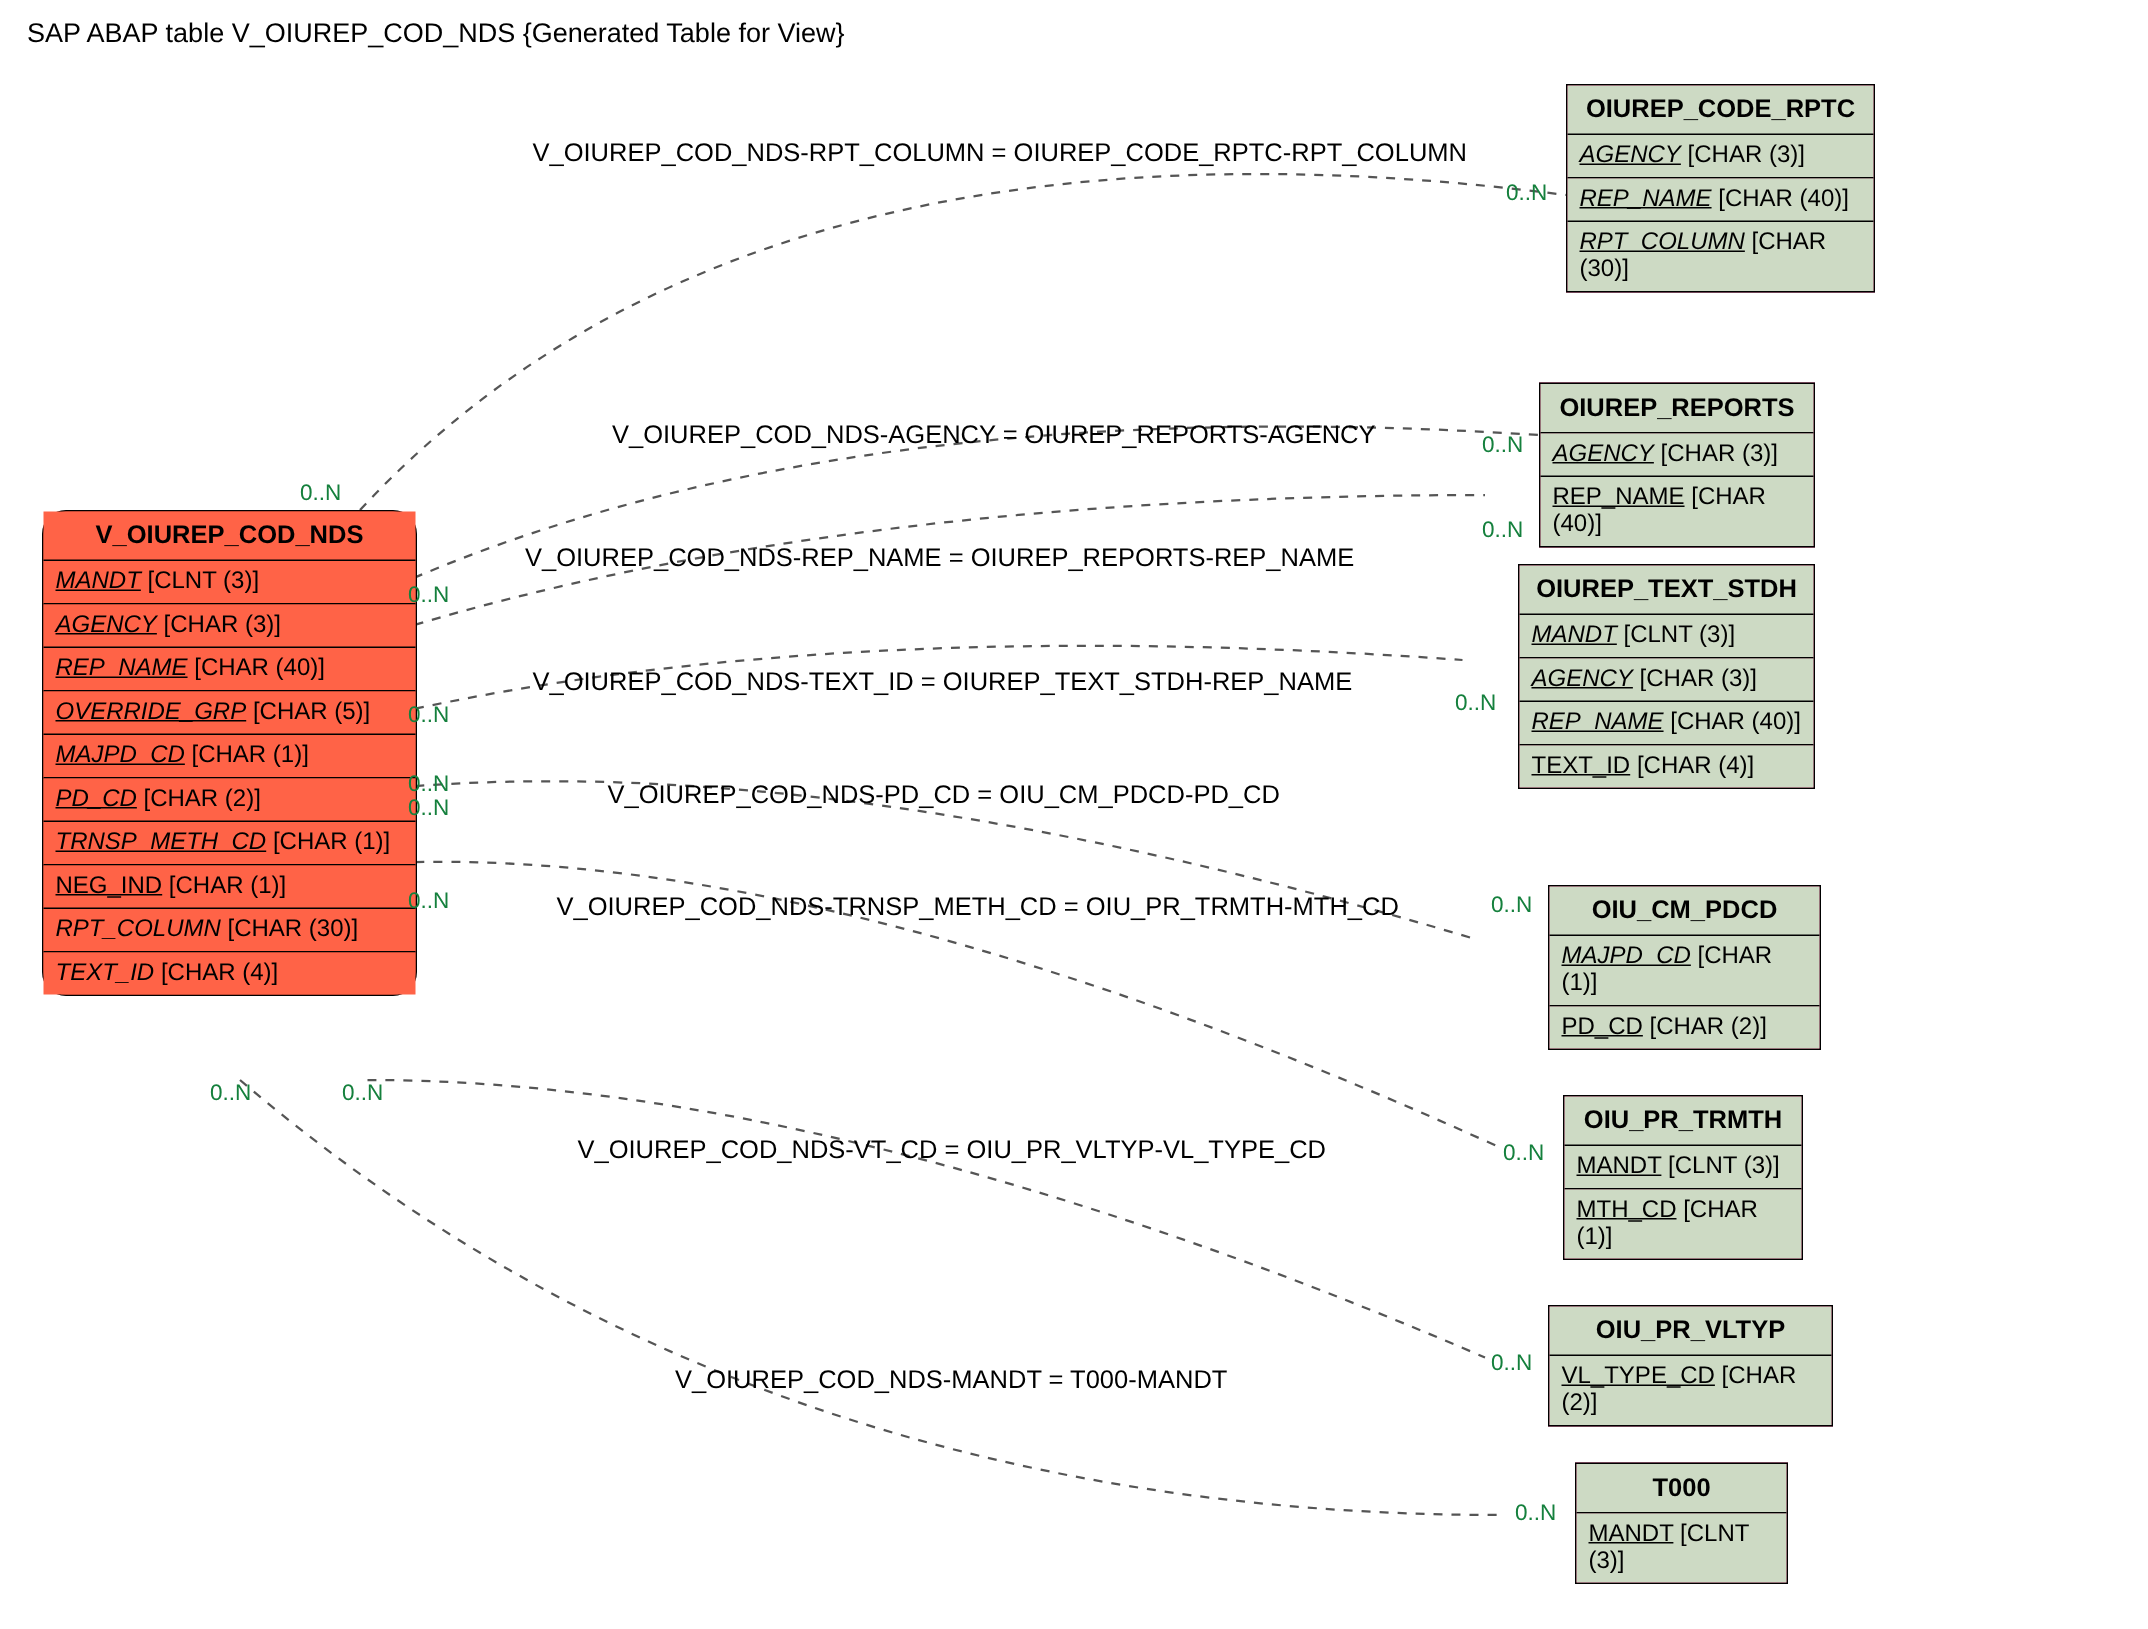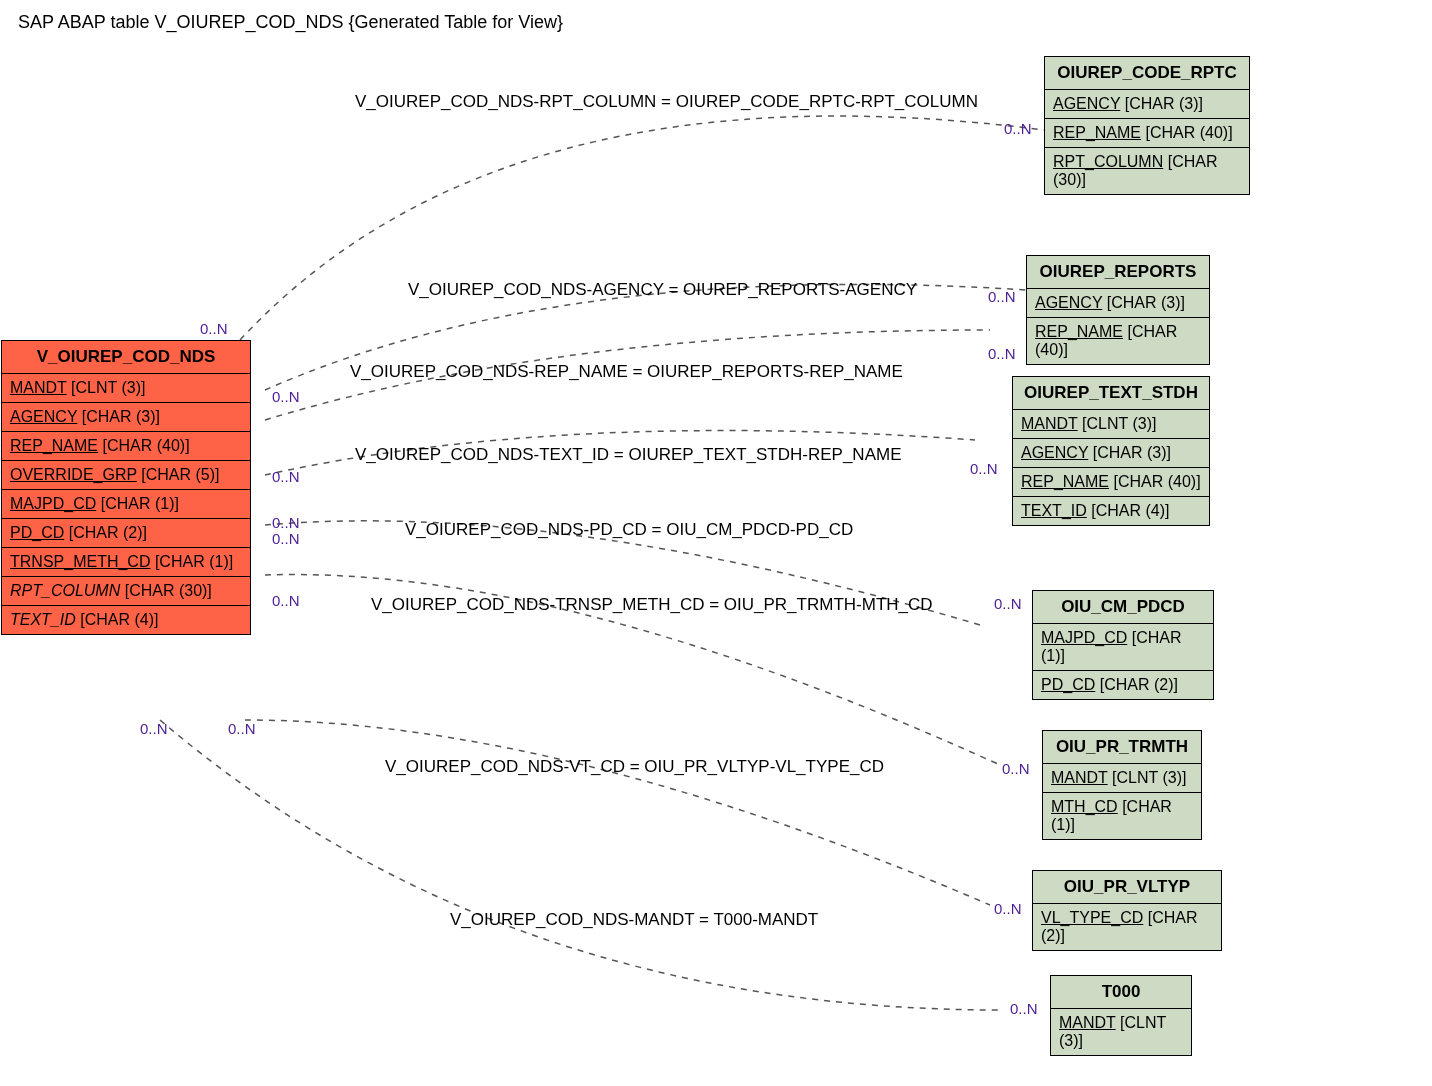--- a/index.html
+++ b/index.html
@@ -32,20 +32,21 @@
 }
 .entity-row {
   padding: 5px 8px;
   border-bottom: 1px solid #000;
   font-size: 16px;
 }
 .entity-row:last-child {
   border-bottom: none;
 }
 .key-field {
+  font-style: italic;
   text-decoration: underline;
 }
 .nonkey-underline {
   text-decoration: underline;
 }
 .main-entity {
   background: #ff6347;
 }
 .main-entity .entity-header {
   background: #ff6347;
@@ -64,21 +65,21 @@
 }
 .rel-label {
   position: absolute;
   font-size: 17px;
   color: #000;
   white-space: nowrap;
 }
 .card {
   position: absolute;
   font-size: 15px;
-  color: #4c1d95;
+  color: #15803d;
 }
 svg.connectors {
   position: absolute;
   top: 0;
   left: 0;
   width: 1432px;
   height: 1086px;
   pointer-events: none;
 }
 svg.connectors path {
@@ -97,29 +98,30 @@
   <path d="M 240 340 Q 500 60 1044 130"></path>
   <path d="M 265 390 Q 560 260 1026 290"></path>
   <path d="M 265 420 Q 560 330 990 330"></path>
   <path d="M 265 475 Q 560 410 975 440"></path>
   <path d="M 265 525 Q 560 500 980 625"></path>
   <path d="M 265 575 Q 560 565 1000 765"></path>
   <path d="M 245 720 Q 560 720 990 905"></path>
   <path d="M 160 720 Q 500 1010 1000 1010"></path>
 </svg>
 
-<div class="entity main-entity" style="left:1px; top:340px; width:248px;">
+<div class="entity main-entity" style="left:28px; top:340px; width:248px;border-radius:16px;">
   <div class="entity-header">V_OIUREP_COD_NDS</div>
   <div class="entity-row"><span class="key-field">MANDT</span> <span>[CLNT (3)]</span></div>
   <div class="entity-row"><span class="key-field">AGENCY</span> <span>[CHAR (3)]</span></div>
   <div class="entity-row"><span class="key-field">REP_NAME</span> <span>[CHAR (40)]</span></div>
   <div class="entity-row"><span class="key-field">OVERRIDE_GRP</span> <span>[CHAR (5)]</span></div>
   <div class="entity-row"><span class="key-field">MAJPD_CD</span> <span>[CHAR (1)]</span></div>
   <div class="entity-row"><span class="key-field">PD_CD</span> <span>[CHAR (2)]</span></div>
   <div class="entity-row"><span class="key-field">TRNSP_METH_CD</span> <span>[CHAR (1)]</span></div>
+  <div class="entity-row"><span class="nonkey-underline">NEG_IND</span> <span>[CHAR (1)]</span></div>
   <div class="entity-row"><span style="font-style:italic">RPT_COLUMN</span> <span>[CHAR (30)]</span></div>
   <div class="entity-row"><span style="font-style:italic">TEXT_ID</span> <span>[CHAR (4)]</span></div>
 </div>
 
 <div class="entity ref-entity" style="left:1044px; top:56px; width:204px;">
   <div class="entity-header">OIUREP_CODE_RPTC</div>
   <div class="entity-row"><span class="key-field">AGENCY</span> <span>[CHAR (3)]</span></div>
   <div class="entity-row"><span class="key-field">REP_NAME</span> <span>[CHAR (40)]</span></div>
   <div class="entity-row"><span class="key-field">RPT_COLUMN</span> <span>[CHAR (30)]</span></div>
 </div>

